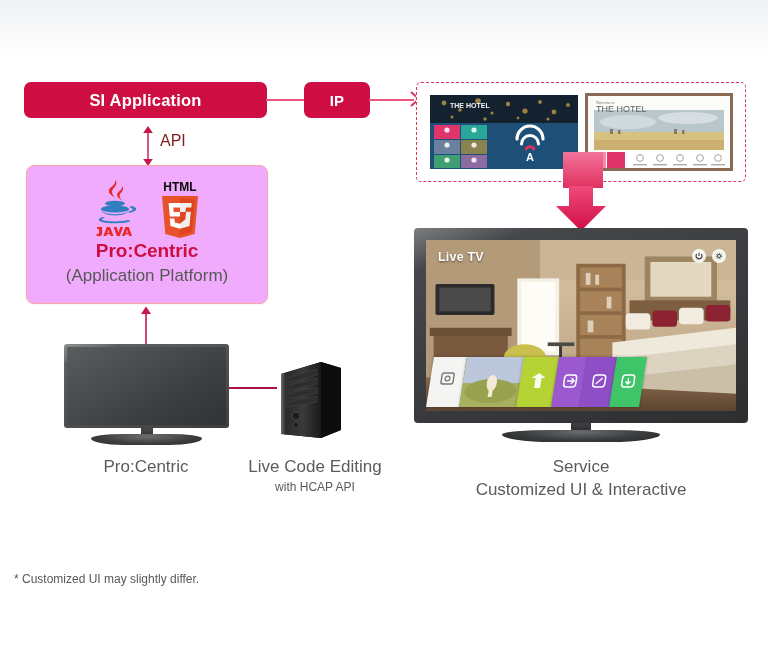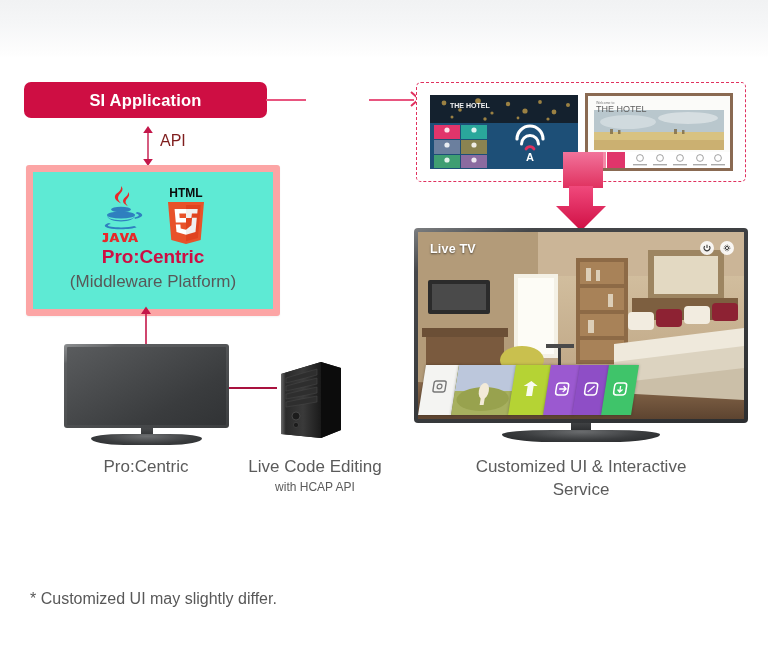--- a/index.html
+++ b/index.html
@@ -31,21 +31,21 @@
   #line-ip-box{left:369px;top:98.5px;width:45px;}
   #arrowhead-right{position:absolute;left:410px;top:91px;width:10px;height:16px;}
 
   
   #api-arrow{position:absolute;left:141px;top:124px;width:14px;height:44px;}
   #api-label{position:absolute;left:160px;top:132px;font-size:16px;color:#7f1d1d;}
 
   
   #mw-box{
     position:absolute;left:26px;top:165px;width:240px;height:137px;
-    background:#5eead4;border:7px solid #fca5a5;border-radius:3px;
+    background:#f0abfc;border:1px solid #fca5a5;border-radius:8px;
     box-shadow:0 1px 2px rgba(0,0,0,.05);
   }
   #logos{position:absolute;left:0;top:8px;width:240px;height:64px;
     display:flex;align-items:flex-end;justify-content:center;gap:14px;}
   .javalogo{width:52px;height:60px;position:relative;}
   .htmllogo{width:50px;height:60px;position:relative;}
   #mw-title{position:absolute;left:0;top:74px;width:240px;text-align:center;
     font-size:19px;color:#ce0e43;font-weight:bold;letter-spacing:-.1px;}
   #mw-sub{position:absolute;left:0;top:100px;width:240px;text-align:center;
     font-size:17px;color:#585858;}
@@ -83,21 +83,21 @@
   #pinkblock{position:absolute;left:563px;top:152px;width:40px;height:36px;
     background:linear-gradient(to bottom,#f2739b,#e0315f);}
 
   
   #arrow-down{position:absolute;left:552px;top:186px;width:58px;height:46px;}
 
   
   #tv2{position:absolute;left:414px;top:228px;width:334px;height:212px;}
   .tv2-bezel{position:absolute;left:0;top:0;width:334px;height:195px;border-radius:4px;
     background:linear-gradient(160deg,#7c7e80 0%,#55575a 10%,#45474a 14%,#2c2e30 100%);
-    padding:4px;box-sizing:border-box;}
+    padding:12px;box-sizing:border-box;}
   .tv2-screen{width:100%;height:100%;position:relative;overflow:hidden;background:#2a2522;}
   .tv2-neck{position:absolute;left:157px;top:195px;width:20px;height:10px;
     background:linear-gradient(to bottom,#3f4143,#26282a);}
   .tv2-foot{position:absolute;left:88px;top:202px;width:158px;height:12px;
     background:radial-gradient(ellipse at 50% 15%,#6a6c6e 0%,#3a3c3e 55%,#232527 100%);
     border-radius:50%/60% 60% 100% 100%;}
   #livetv{position:absolute;left:12px;top:10px;font-size:12.5px;font-weight:bold;
     color:#ffffff;text-shadow:0 1px 2px rgba(0,0,0,.55);letter-spacing:.2px;z-index:5;}
   .tv2-corner-btns{position:absolute;right:10px;top:9px;display:flex;gap:6px;z-index:5;}
   .cbtn{width:14px;height:14px;border-radius:50%;background:rgba(255,255,255,.88);
@@ -105,35 +105,38 @@
   #launcher{position:absolute;left:4px;bottom:4px;height:56px;display:flex;align-items:flex-end;z-index:4;}
   .card{height:50px;margin-right:-1px;transform:skewX(-9deg);
     position:relative;overflow:hidden;box-shadow:0 0 3px rgba(0,0,0,.3);}
 
   
   .cap{position:absolute;text-align:center;font-size:17px;color:#5b5b5b;line-height:1.35;}
   #cap1{left:66px;top:456px;width:160px;}
   #cap2{left:232px;top:456px;width:166px;}
   #cap3{left:440px;top:456px;width:282px;}
   .cap .sub{font-size:12px;}
-  #footnote{position:absolute;left:14px;top:590px;font-size:16px;color:#585858;margin-left:16px;}
+  #footnote{position:absolute;left:14px;top:572px;font-size:12px;color:#585858;}
 </style>
 </head>
 <body>
 
 <div id="stage">
 
   <div class="topstrip"></div>
 
   <div class="pill" id="si-app">
     <span>SI Application</span>
   </div>
 
   <div class="hline" id="line-si-ip"></div>
 
+  <div class="pill" id="ip-badge">
+    <span>IP</span>
+  </div>
 
   <div class="hline" id="line-ip-box"></div>
   <svg id="arrowhead-right" viewBox="0 0 10 16">
     <path d="M1 1 L9 8 L1 15" fill="none" stroke="#e0315f" stroke-width="2"></path>
   </svg>
 
   <svg id="api-arrow" viewBox="0 0 14 44">
     <line x1="7" y1="5" x2="7" y2="39" stroke="#c4174a" stroke-width="1.4"></line>
     <path d="M7 2 L2.2 9 L11.8 9 Z" fill="#c4174a"></path>
     <path d="M7 42 L2.2 35 L11.8 35 Z" fill="#c4174a"></path>
@@ -177,21 +180,21 @@
                    M25 45.8 l-5.3 -1.4 l-0.3 -3.8 h-4.6 l0.7 7.5 l9.5 2.6 Z" fill="#ffffff"></path>
           <path d="M25 34 v-4.6 h5.9 l-0.5 4.6 H25 Z
                    M25 25 v4.4 h11.3 l0.1 -1.2 l0.3 -3.2 Z
                    M25 45.8 v4.9 l9.5 -2.6 l1.3 -14.4 h-4.7 l-0.7 7.6 Z" fill="#efefef"></path>
         </svg>
         
       </div>
 
     </div>
     <div id="mw-title">Pro:Centric</div>
-    <div id="mw-sub">(Middleware Platform)</div>
+    <div id="mw-sub">(Application Platform)</div>
   </div>
 
   <svg id="arrow-up" viewBox="0 0 14 40">
     <line x1="7" y1="40" x2="7" y2="6" stroke="#c4174a" stroke-width="1.6"></line>
     <path d="M7 1.5 L2 9 L12 9 Z" fill="#c4174a"></path>
   </svg>
 
   <div id="tv1">
     <div class="tv-bezel">
       <div class="tv-screen"></div>
@@ -458,19 +461,19 @@
   </div>
 
   <div class="cap" id="cap1">
     <div>Pro:Centric</div>
   </div>
   <div class="cap" id="cap2">
     <div>Live Code Editing</div>
     <div class="sub">with HCAP API</div>
   </div>
   <div class="cap" id="cap3">
+    <div>Service</div>
     <div>Customized UI &amp; Interactive</div>
-    <div>Service</div>
   </div>
 
   <div id="footnote">* Customized UI may slightly differ.</div>
 
 </div>
 
 </body></html>

